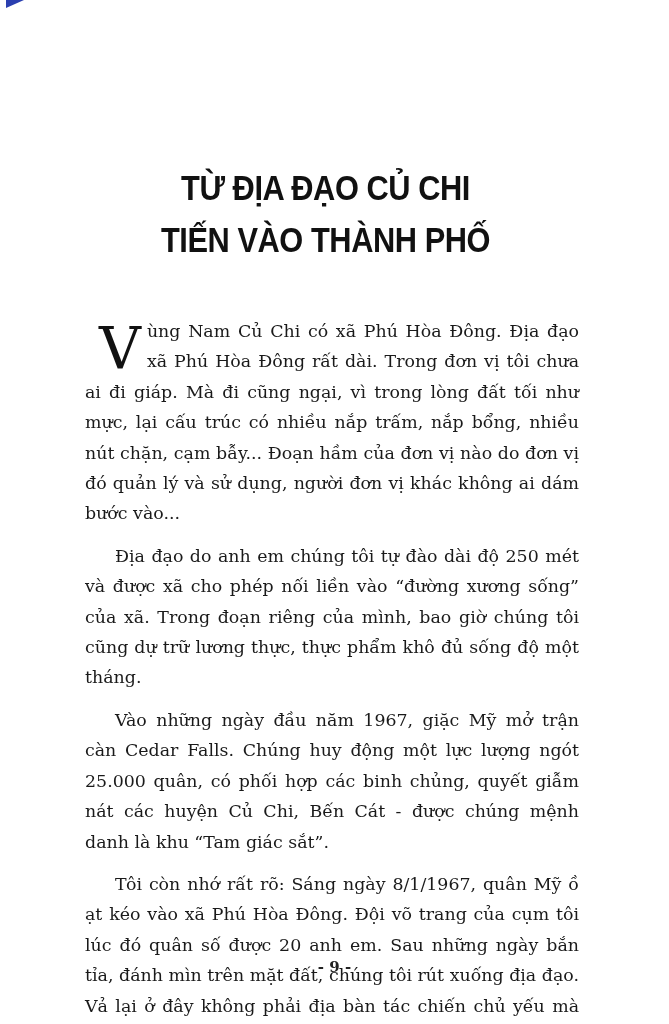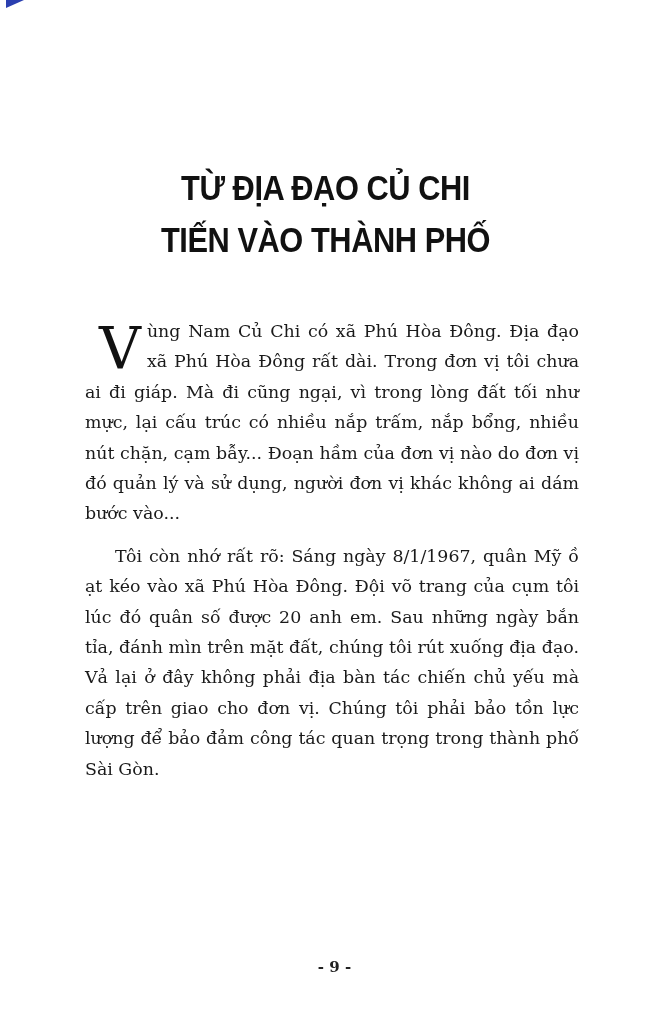--- a/index.html
+++ b/index.html
@@ -86,17 +86,19 @@
 
 <div class="corner-mark"></div>
 
 <div class="title-block">
   <div class="title-line">TỪ ĐỊA ĐẠO CỦ CHI</div>
   <div class="title-line">TIẾN VÀO THÀNH PHỐ</div>
 </div>
 
 <div class="body-text">
   <p class="first"><span class="dropcap">V</span><span>ùng Nam Củ Chi có xã Phú Hòa Đông. Địa đạo xã Phú Hòa Đông rất dài. Trong đơn vị tôi chưa ai đi giáp. Mà đi cũng ngại, vì trong lòng đất tối như mực, lại cấu trúc có nhiều nắp trấm, nắp bổng, nhiều nút chặn, cạm bẫy... Đoạn hầm của đơn vị nào do đơn vị đó quản lý và sử dụng, người đơn vị khác không ai dám bước vào...</span></p>
+  <p>Địa đạo do anh em chúng tôi tự đào dài độ 250 mét và được xã cho phép nối liền vào “đường xương sống” của xã. Trong đoạn riêng của mình, bao giờ chúng tôi cũng dự trữ lương thực, thực phẩm khô đủ sống độ một tháng.</p>
+  <p>Vào những ngày đầu năm 1967, giặc Mỹ mở trận càn Cedar Falls. Chúng huy động một lực lượng ngót 25.000 quân, có phối hợp các binh chủng, quyết giẫm nát các huyện Củ Chi, Bến Cát - được chúng mệnh danh là khu “Tam giác sắt”.</p>
   <p>Tôi còn nhớ rất rõ: Sáng ngày 8/1/1967, quân Mỹ ồ ạt kéo vào xã Phú Hòa Đông. Đội võ trang của cụm tôi lúc đó quân số được 20 anh em. Sau những ngày bắn tỉa, đánh mìn trên mặt đất, chúng tôi rút xuống địa đạo. Vả lại ở đây không phải địa bàn tác chiến chủ yếu mà cấp trên giao cho đơn vị. Chúng tôi phải bảo tồn lực lượng để bảo đảm công tác quan trọng trong thành phố Sài Gòn.</p>
 
 </div>
 
 <div class="page-number">- 9 -</div>
 
 </body></html>

